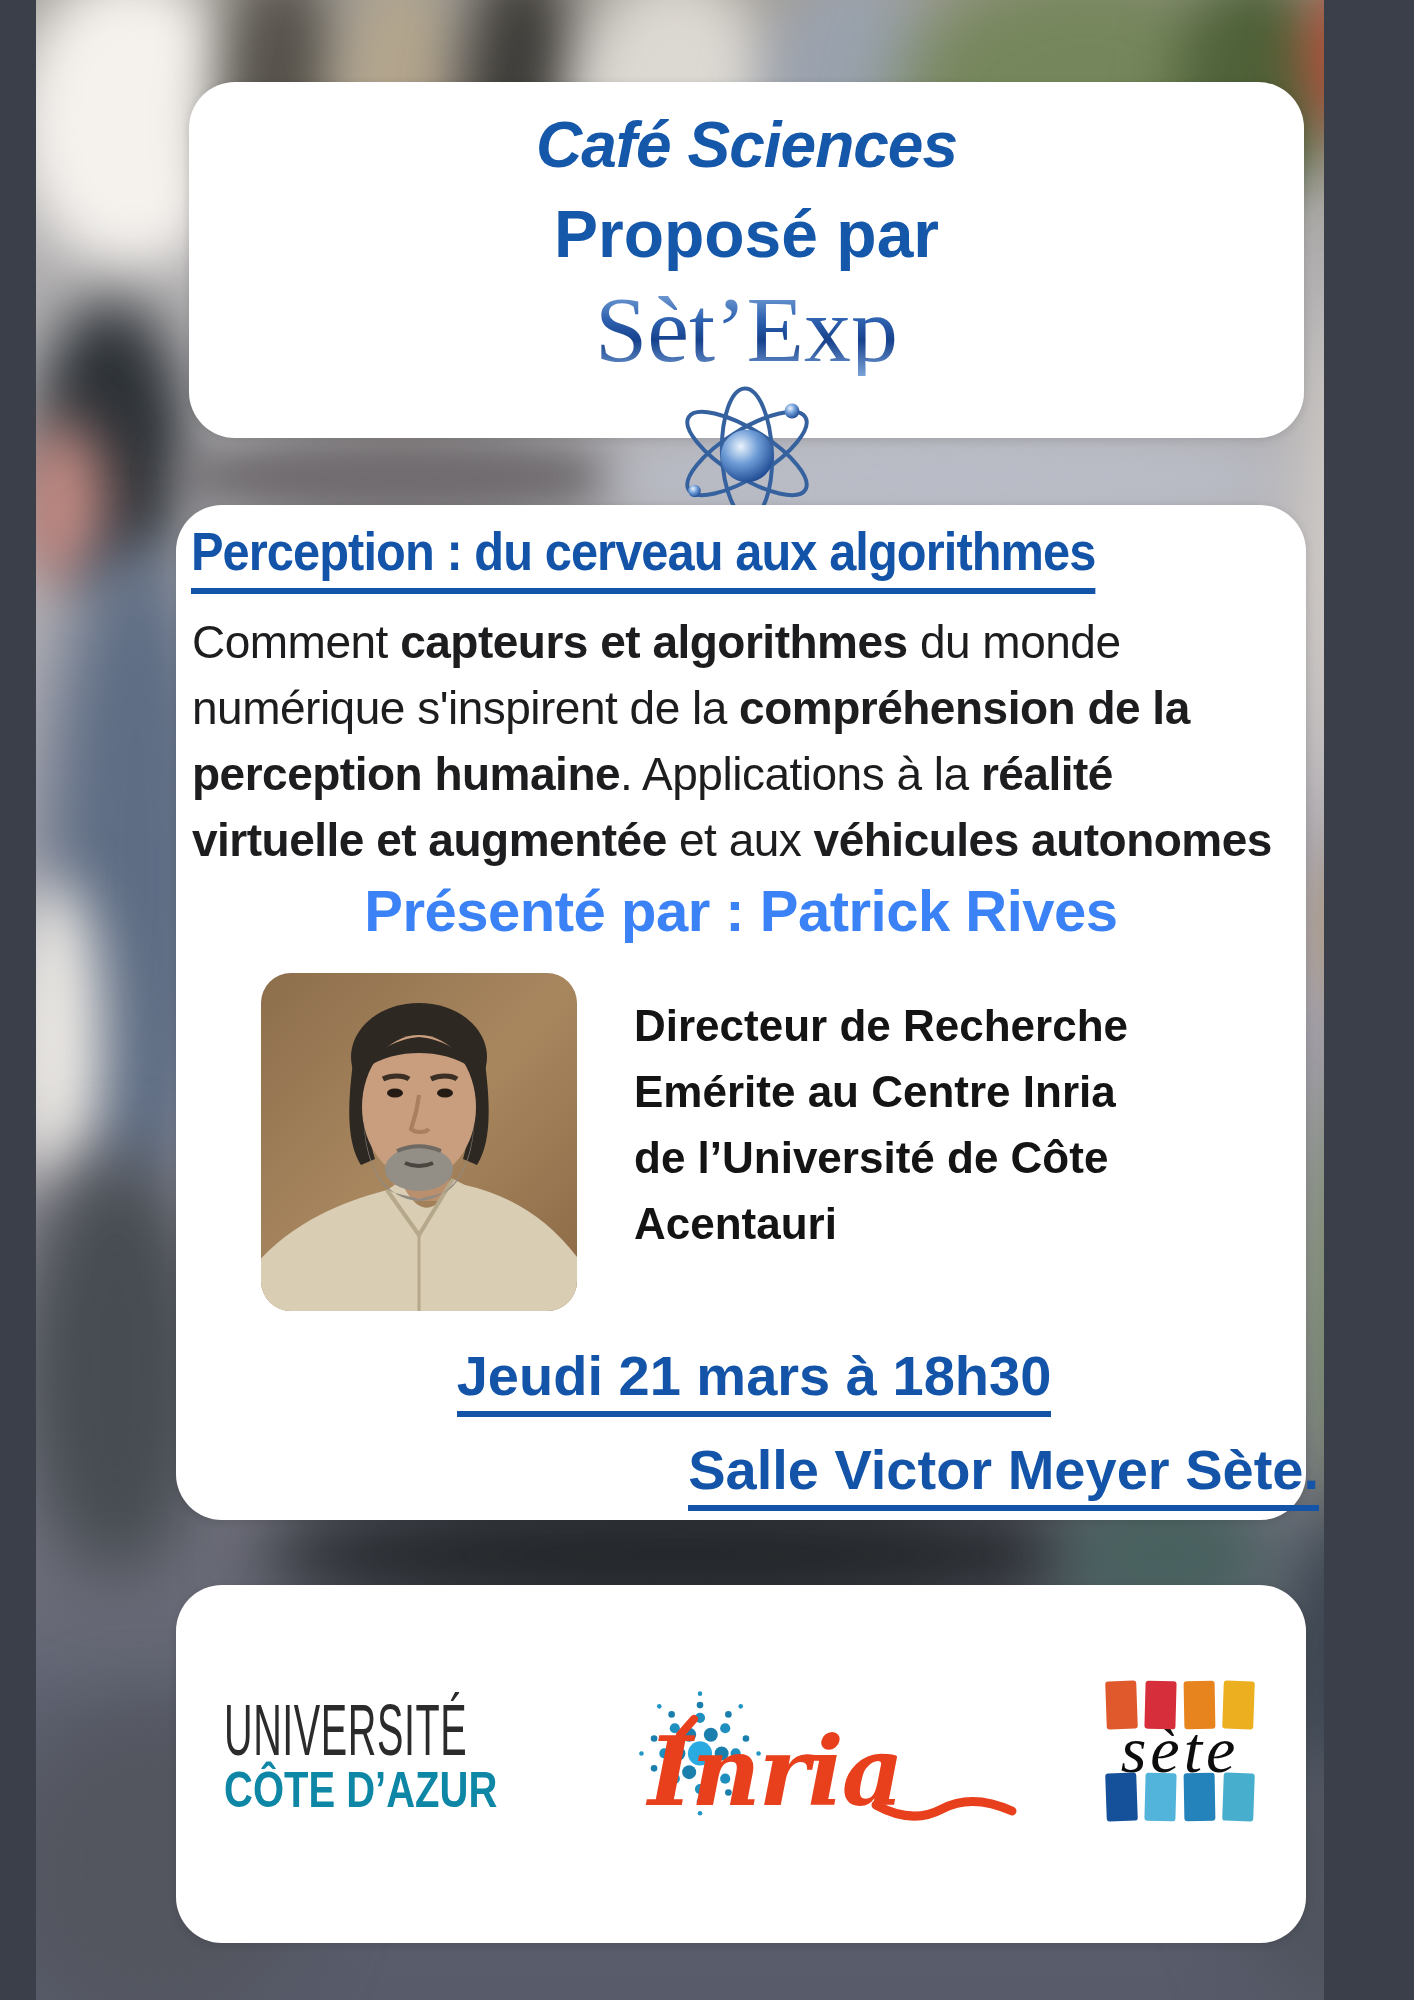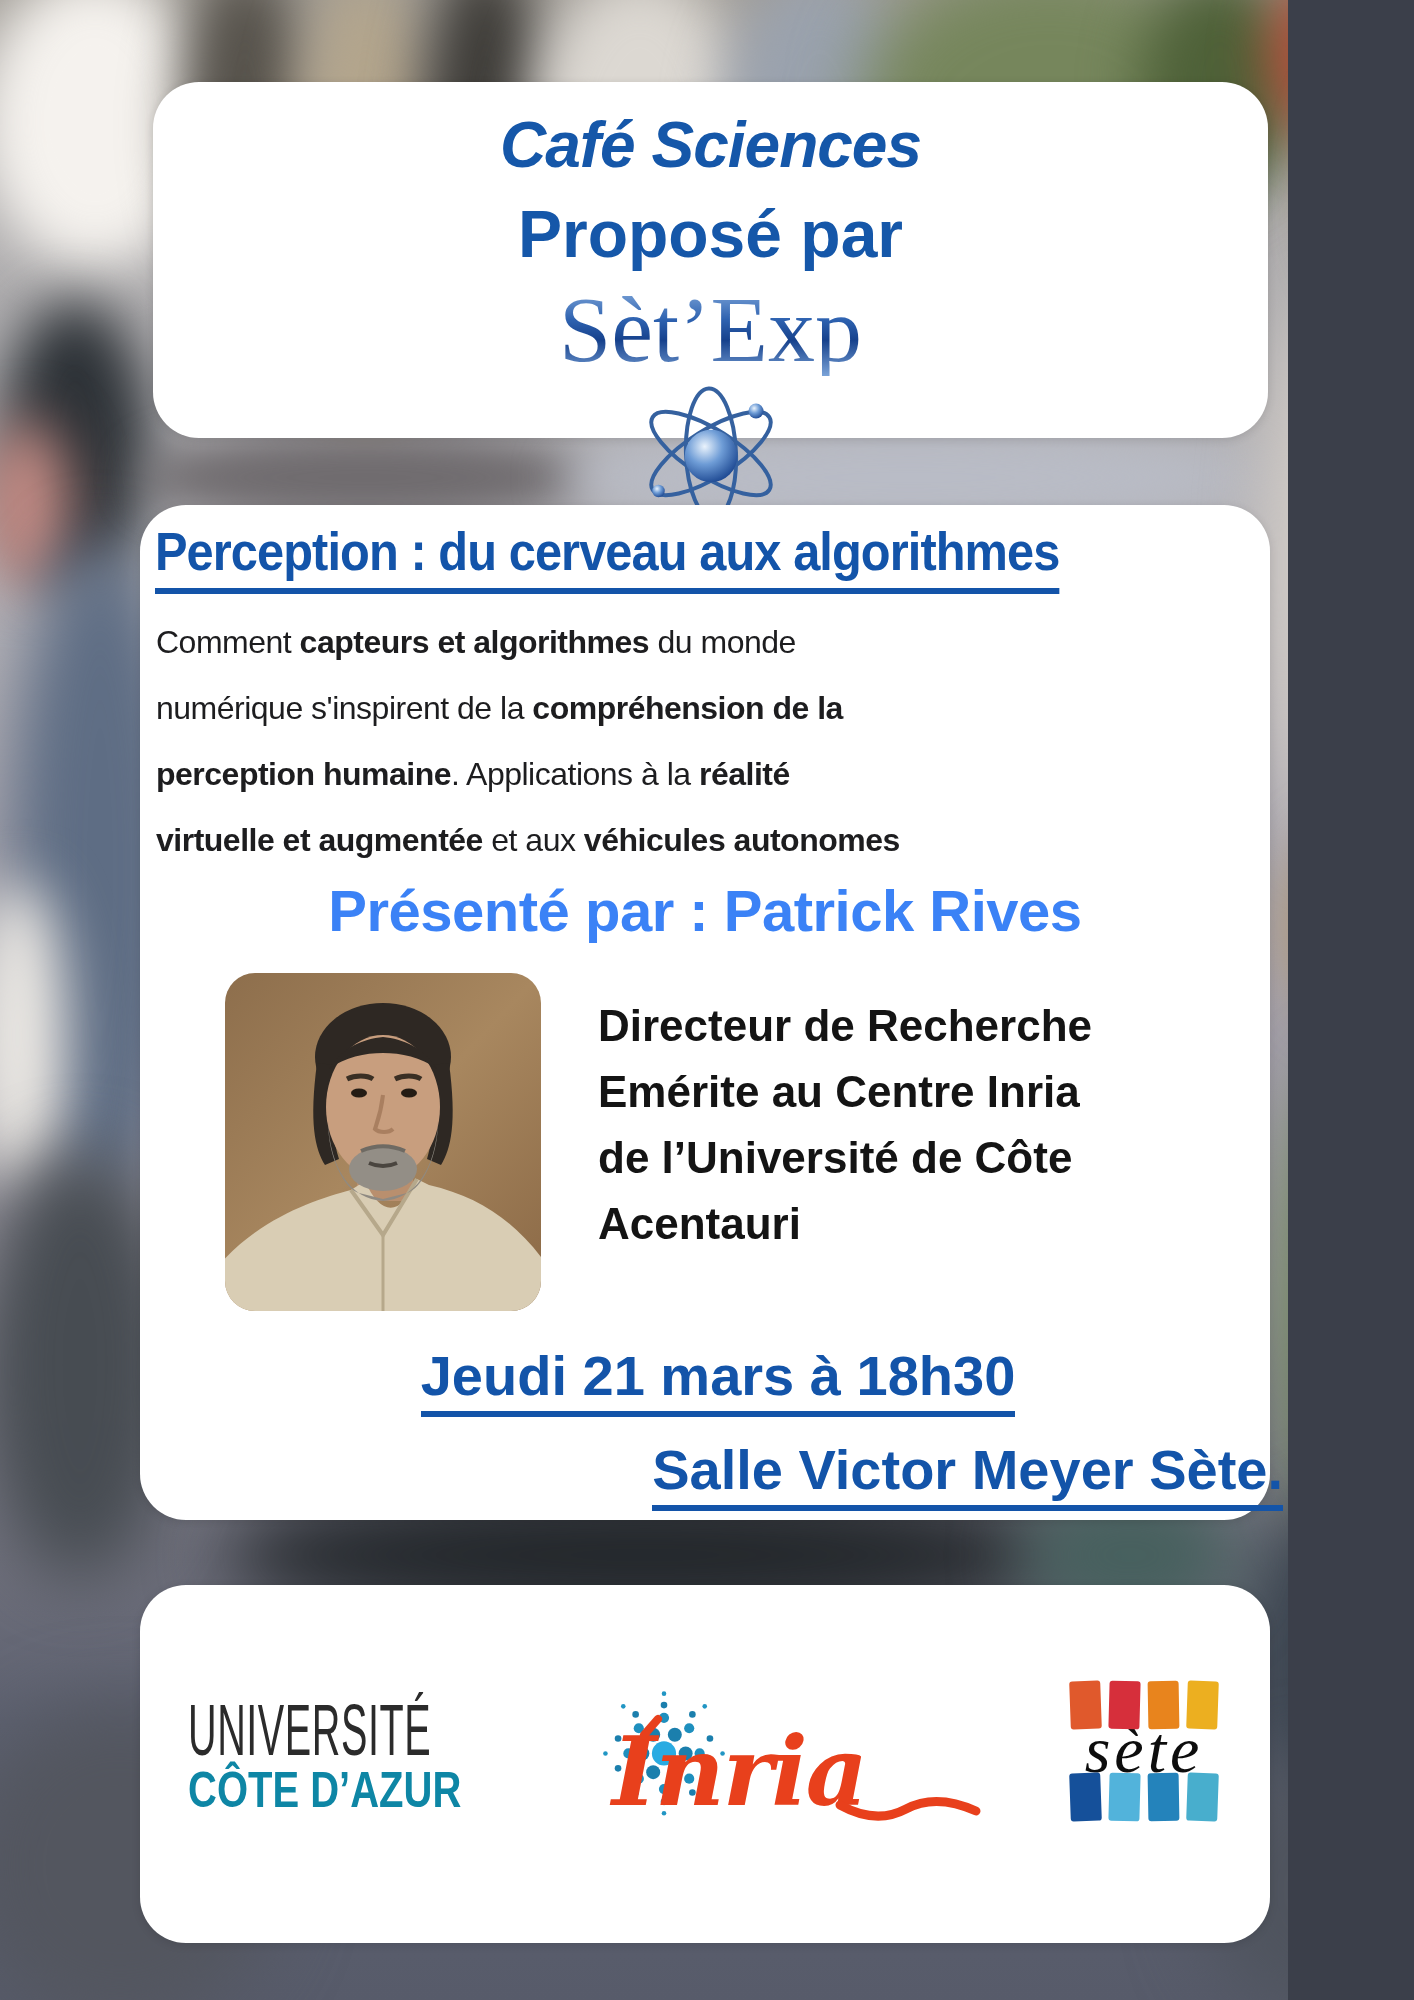--- a/index.html
+++ b/index.html
@@ -1,18 +1,18 @@
 <!DOCTYPE html>
 <html><head>
 <meta charset="utf-8">
 <style>
   html,body{margin:0;padding:0;background:#3b3f4a;}
   .canvas{position:relative;width:1288px;height:2000px;overflow:hidden;
     font-family:"Liberation Sans",sans-serif;
-    background:linear-gradient(180deg,#a29e98 0%,#aeacac 8%,#b4b3b8 28%,#a6a2ab 48%,#918f99 64%,#6f707c 78%,#5d6170 86%,#575b6a 100%);}
+    background:linear-gradient(180deg,#a29e98 0%,#aeacac 8%,#b4b3b8 28%,#a6a2ab 48%,#918f99 64%,#6f707c 78%,#5d6170 86%,#575b6a 100%);margin-left:36px;}
   
   .bg{position:absolute;inset:0;}
   .blob{position:absolute;border-radius:50%;filter:blur(28px);}
   
   .card{position:absolute;background:#ffffff;border-radius:46px;box-shadow:0 2px 10px rgba(0,0,0,.12);}
   .top-card{left:153px;top:82px;width:1115px;height:356px;text-align:center;}
   .main-card{left:140px;top:505px;width:1130px;height:1015px;}
   .partners-card{left:140px;top:1585px;width:1130px;height:358px;}
   
   .cafe-title{margin-top:26px;font-size:64px;font-weight:700;font-style:italic;color:#1557A9;letter-spacing:-1px;}
@@ -21,21 +21,21 @@
   .logo-text{font-family:"Liberation Serif",serif;font-size:94px;line-height:1;
     background:linear-gradient(180deg,#8fb4e2 0%,#2e62b0 40%,#16418c 62%,#7aa3d8 100%);
     -webkit-background-clip:text;background-clip:text;color:transparent;}
   .atom{width:158px;height:150px;margin:0 -12px;flex:0 0 auto;}
   
   .heading-wrap{position:absolute;left:15px;top:16px;white-space:nowrap;}
   .heading{display:inline-block;transform:scaleX(.92);transform-origin:left center;
     font-size:53px;font-weight:700;color:#1354A9;letter-spacing:-1px;
     border-bottom:6px solid #1354A9;padding-bottom:6px;}
   .desc{position:absolute;left:16px;top:104px;width:1100px;color:#1d1d1f;
-    font-size:32px;line-height:66px;letter-spacing:-.5px;white-space:nowrap;}
+    font-size:46px;line-height:66px;letter-spacing:-.5px;white-space:nowrap;}
   .desc b{font-weight:700;}
   .presenter{position:absolute;left:0;top:372px;width:100%;text-align:center;
     font-size:58px;font-weight:700;color:#3b82f6;letter-spacing:-.5px;}
   .photo{position:absolute;left:85px;top:468px;width:316px;height:338px;border-radius:30px;overflow:hidden;}
   .photo svg{display:block;width:100%;height:100%;}
   .bio{position:absolute;left:458px;top:488px;font-size:44px;font-weight:700;color:#141414;line-height:66px;white-space:nowrap;}
   .when,.where{position:absolute;left:13px;width:100%;text-align:center;color:#1354A9;font-weight:700;}
   .when{top:838px;font-size:56px;}
   .where{top:932px;font-size:56px;text-align:right;}
   .when span,.where span{display:inline-block;border-bottom:6px solid #1354A9;padding-bottom:3px;}

